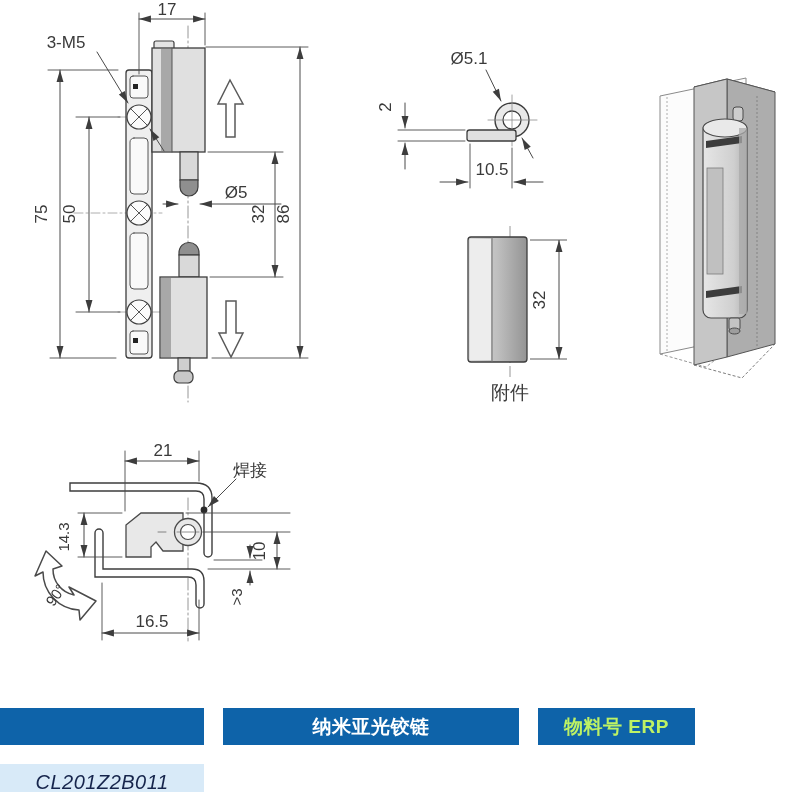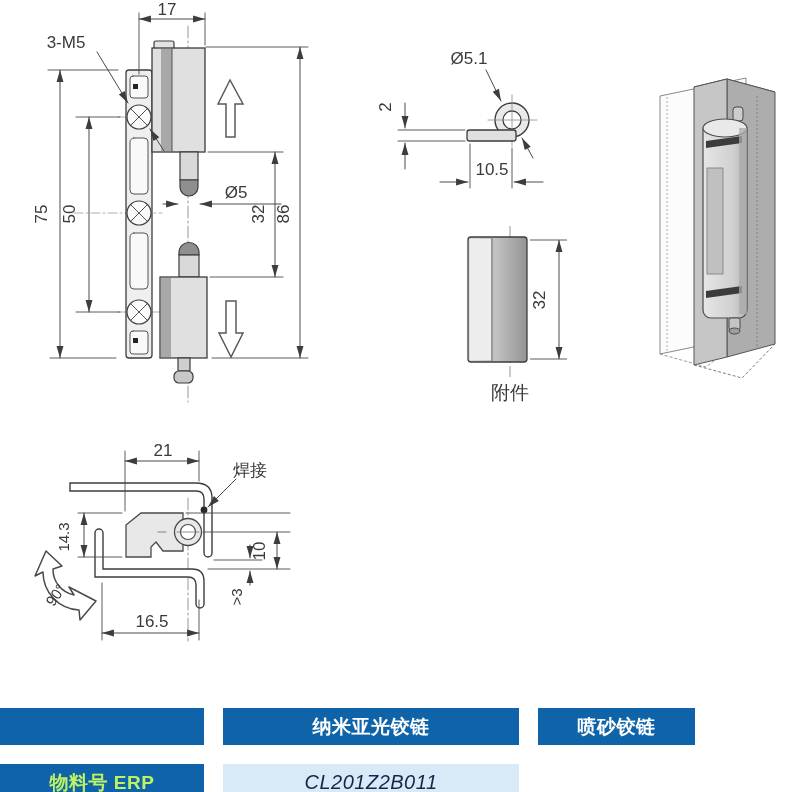--- a/index.html
+++ b/index.html
@@ -254,18 +254,17 @@
 
     <path d="M46,551 L62,566 L53,569 A26,26 0 0 0 74,595 L69,587 L96,601 L80,620 L79,610 A38,38 0 0 1 43,572 L35,576 Z" fill="#ffffff" stroke="#4a4a4a" stroke-width="1.5" stroke-linejoin="round"></path>
     <text class="dim-s" text-anchor="middle" transform="translate(60,598) rotate(-55)">90°</text>
   </g>
 </svg>
 
 
 <div class="spec-table">
   <div class="cell dark" style="background:#0e63a9"></div>
   <div class="cell hdr" style="background:#0e63a9">纳米亚光铰链</div>
-  <div class="cell hdr" style="background:#0e63a9">喷砂铰链</div>
   <div class="cell dark" style="background:#0e63a9">物料号 ERP</div>
   <div class="cell val" style="background:#d8eaf8">CL201Z2B011</div>
 </div>
 
 </div>
 
 </body></html>

